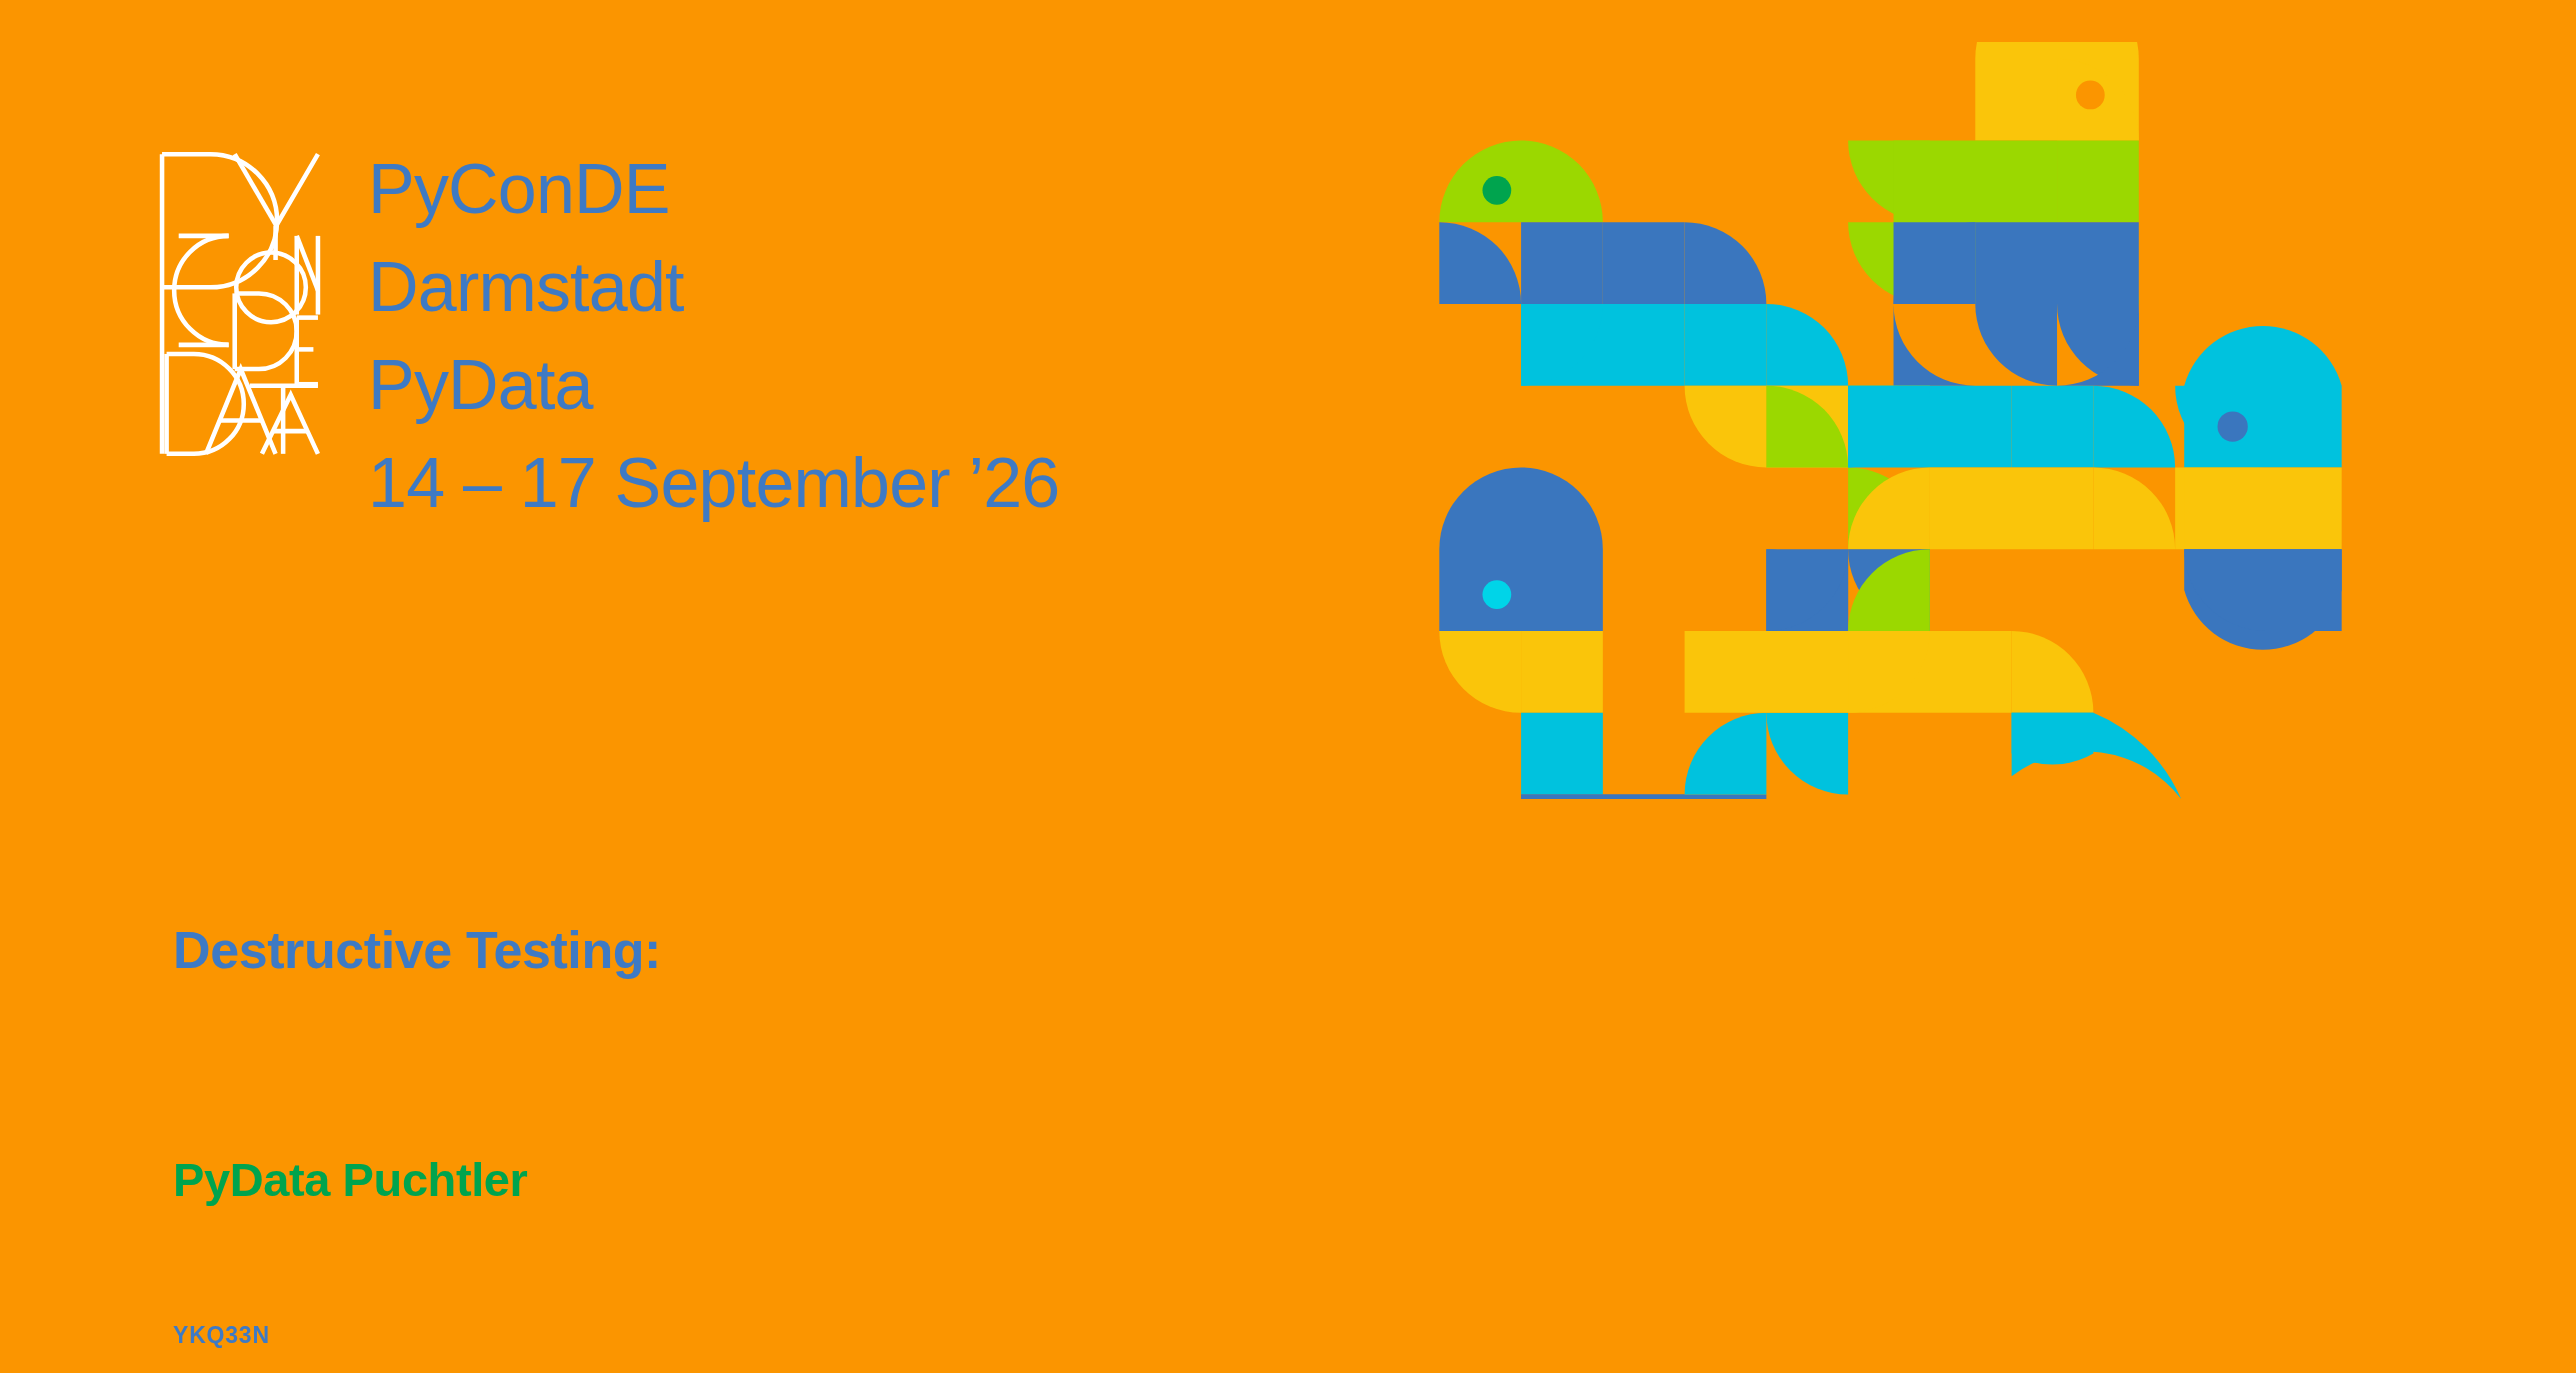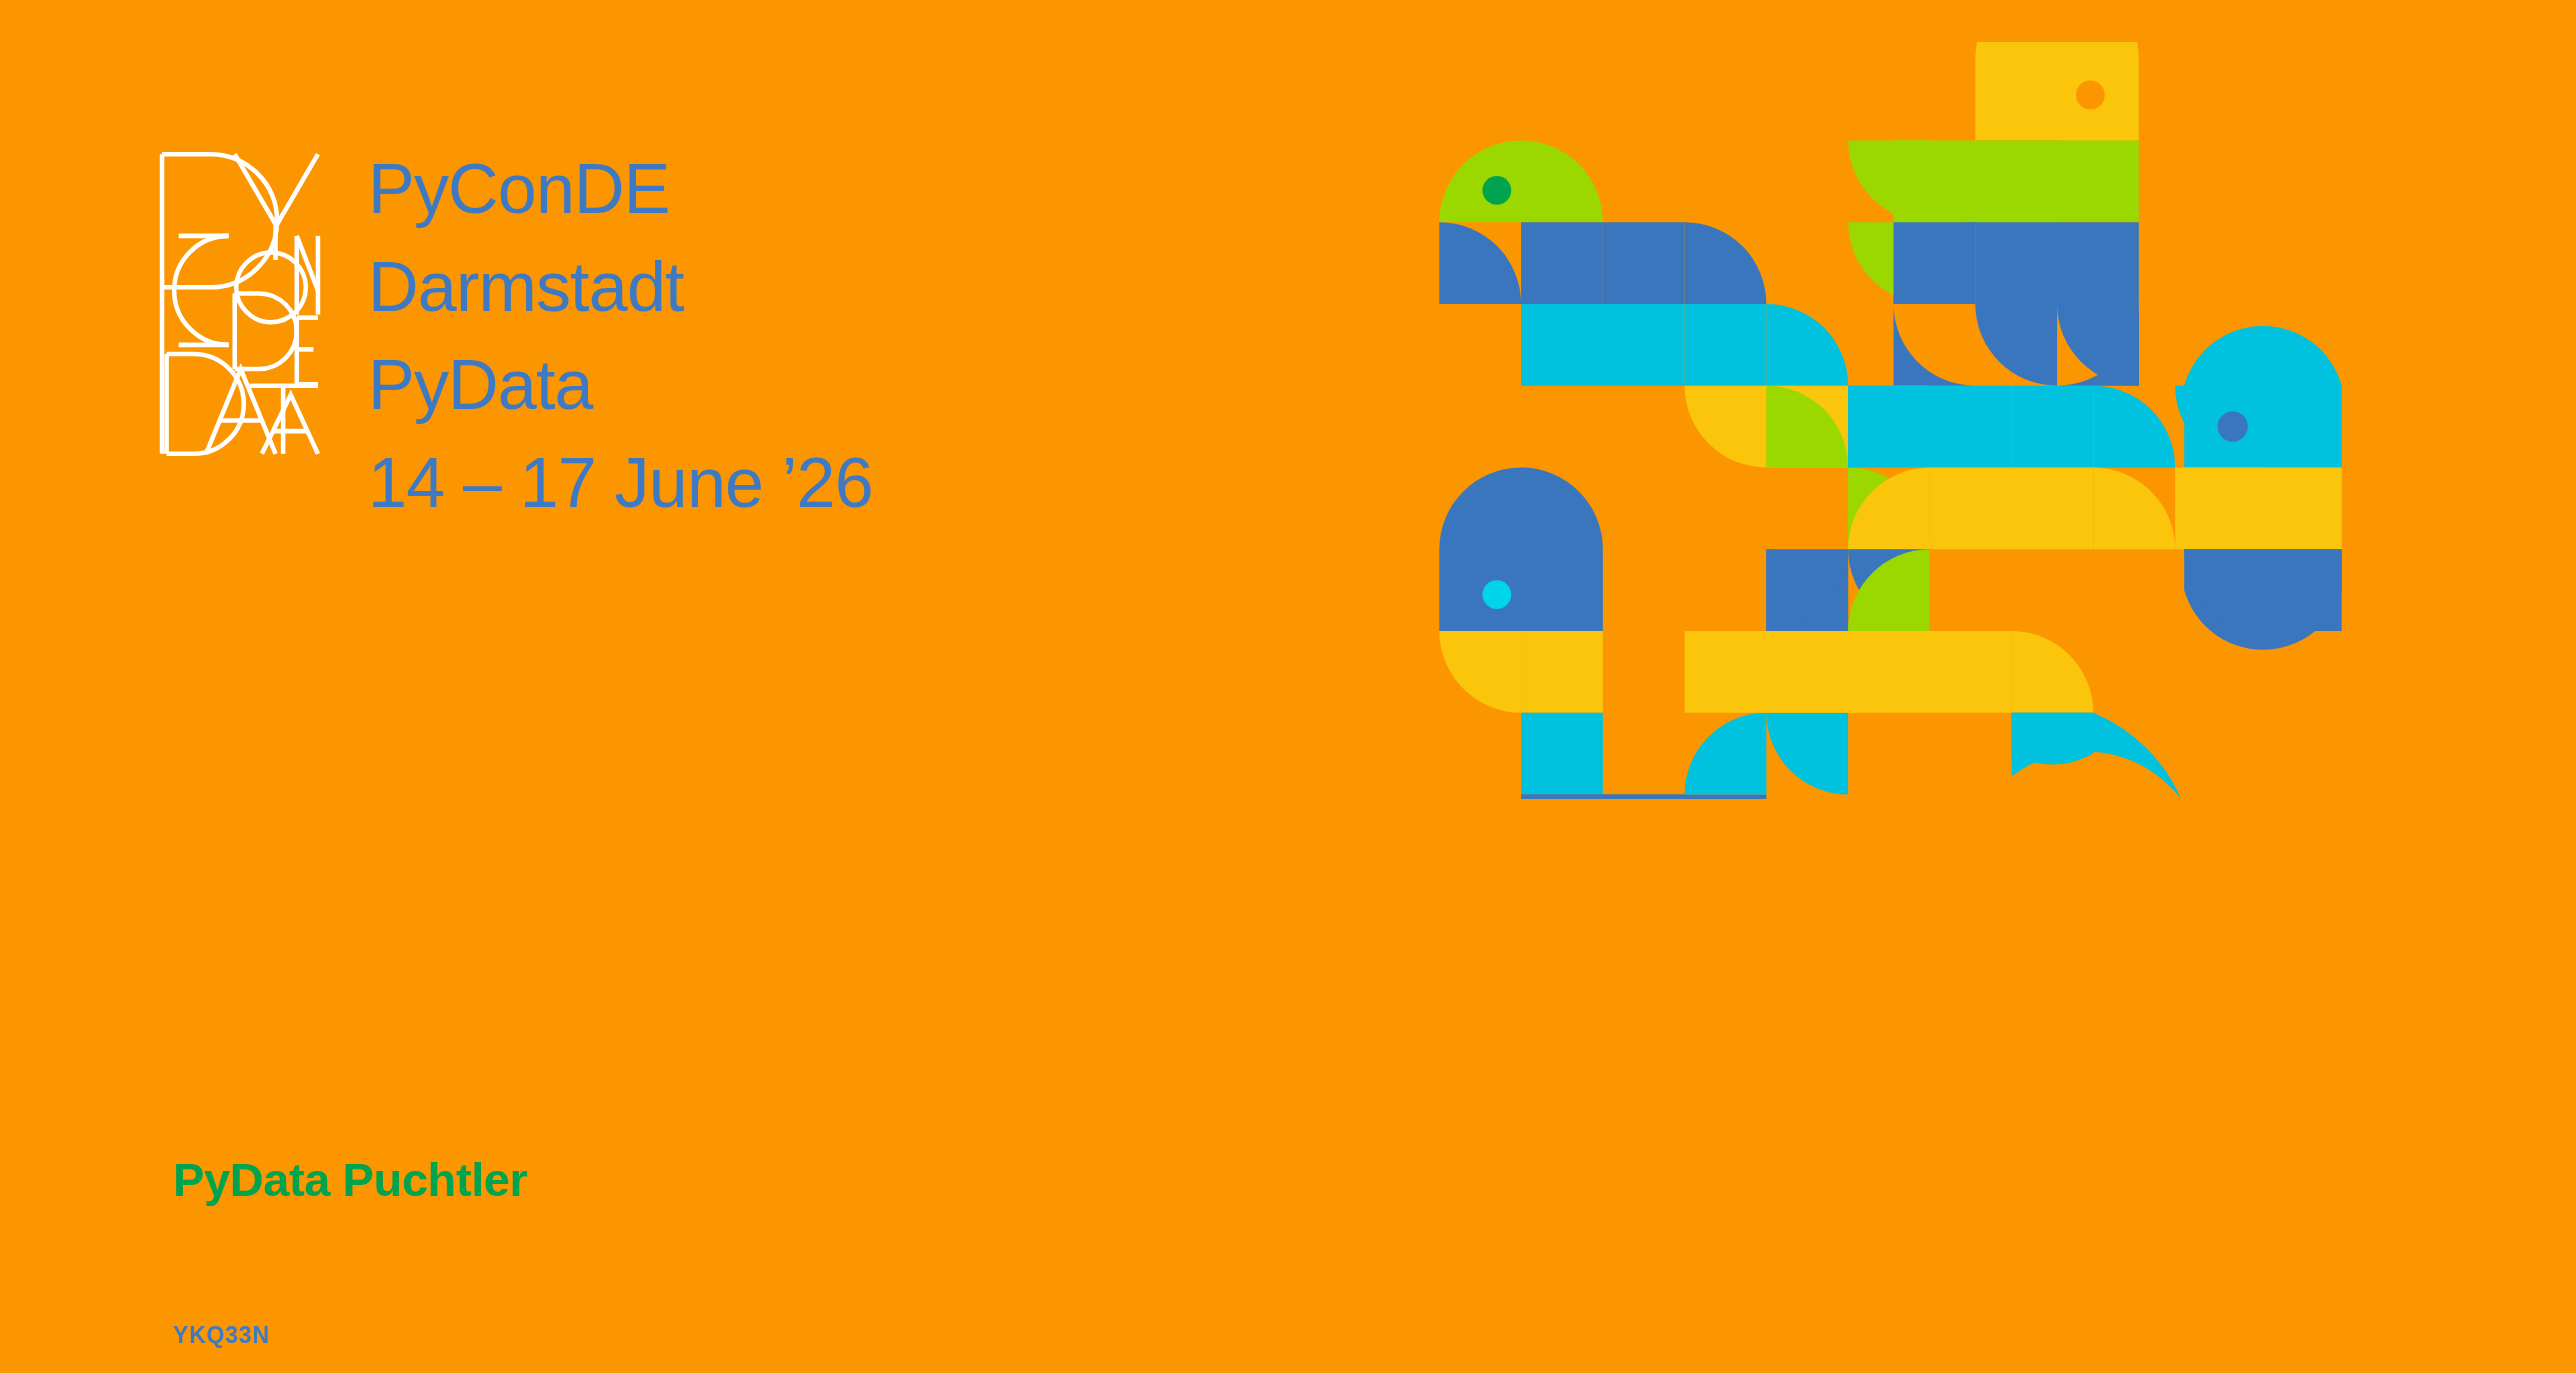--- a/index.html
+++ b/index.html
@@ -107,21 +107,21 @@
 
         <path d="M140 404 L178 326 L214 404"></path>
         <path d="M154 374 L200 374"></path>
       </g>
     </svg>
 
     <div class="wordmark">
       <div class="line">PyConDE</div>
       <div class="line">Darmstadt</div>
       <div class="line">PyData</div>
-      <div class="line">14 – 17 June ’26</div>
+      <div class="line">14 – 17 September ’26</div>
     </div>
   </div>
 
   <div class="artwork">
     <svg viewBox="0 0 1232 1000" aria-hidden="true">
       <defs>
         
       </defs>
 
       <path d="M20 238 A108 108 0 0 1 236 238 Z" fill="#9BD800"></path>
@@ -214,20 +214,21 @@
       <path d="M560 886 A108 108 0 0 0 668 778 L560 778 Z" fill="#FAC50A"></path>
       <path d="M776 778 A108 108 0 0 1 884 886 L776 886 Z" fill="#FAC50A"></path>
 
       <path d="M776 886 L884 886 L884 940 A108 108 0 0 1 776 940 Z" fill="#00C2DE"></path>
       <path d="M776 886 A108 108 0 0 0 884 994 L992 994 L992 886 Z" fill="#00C2DE" opacity="0"></path>
       <path d="M776 886 L884 886 A218 218 0 0 1 1000 1000 A160 160 0 0 0 776 970 Z" fill="#00C2DE"></path>
     </svg>
   </div>
 
   <div class="title-block">
+    <div class="title-line">Destructive Testing:</div>
   </div>
 
   <div class="speaker">PyData Puchtler</div>
 
   <div class="footer-code">YKQ33N</div>
 
 </div>
 
 
 </body></html>

